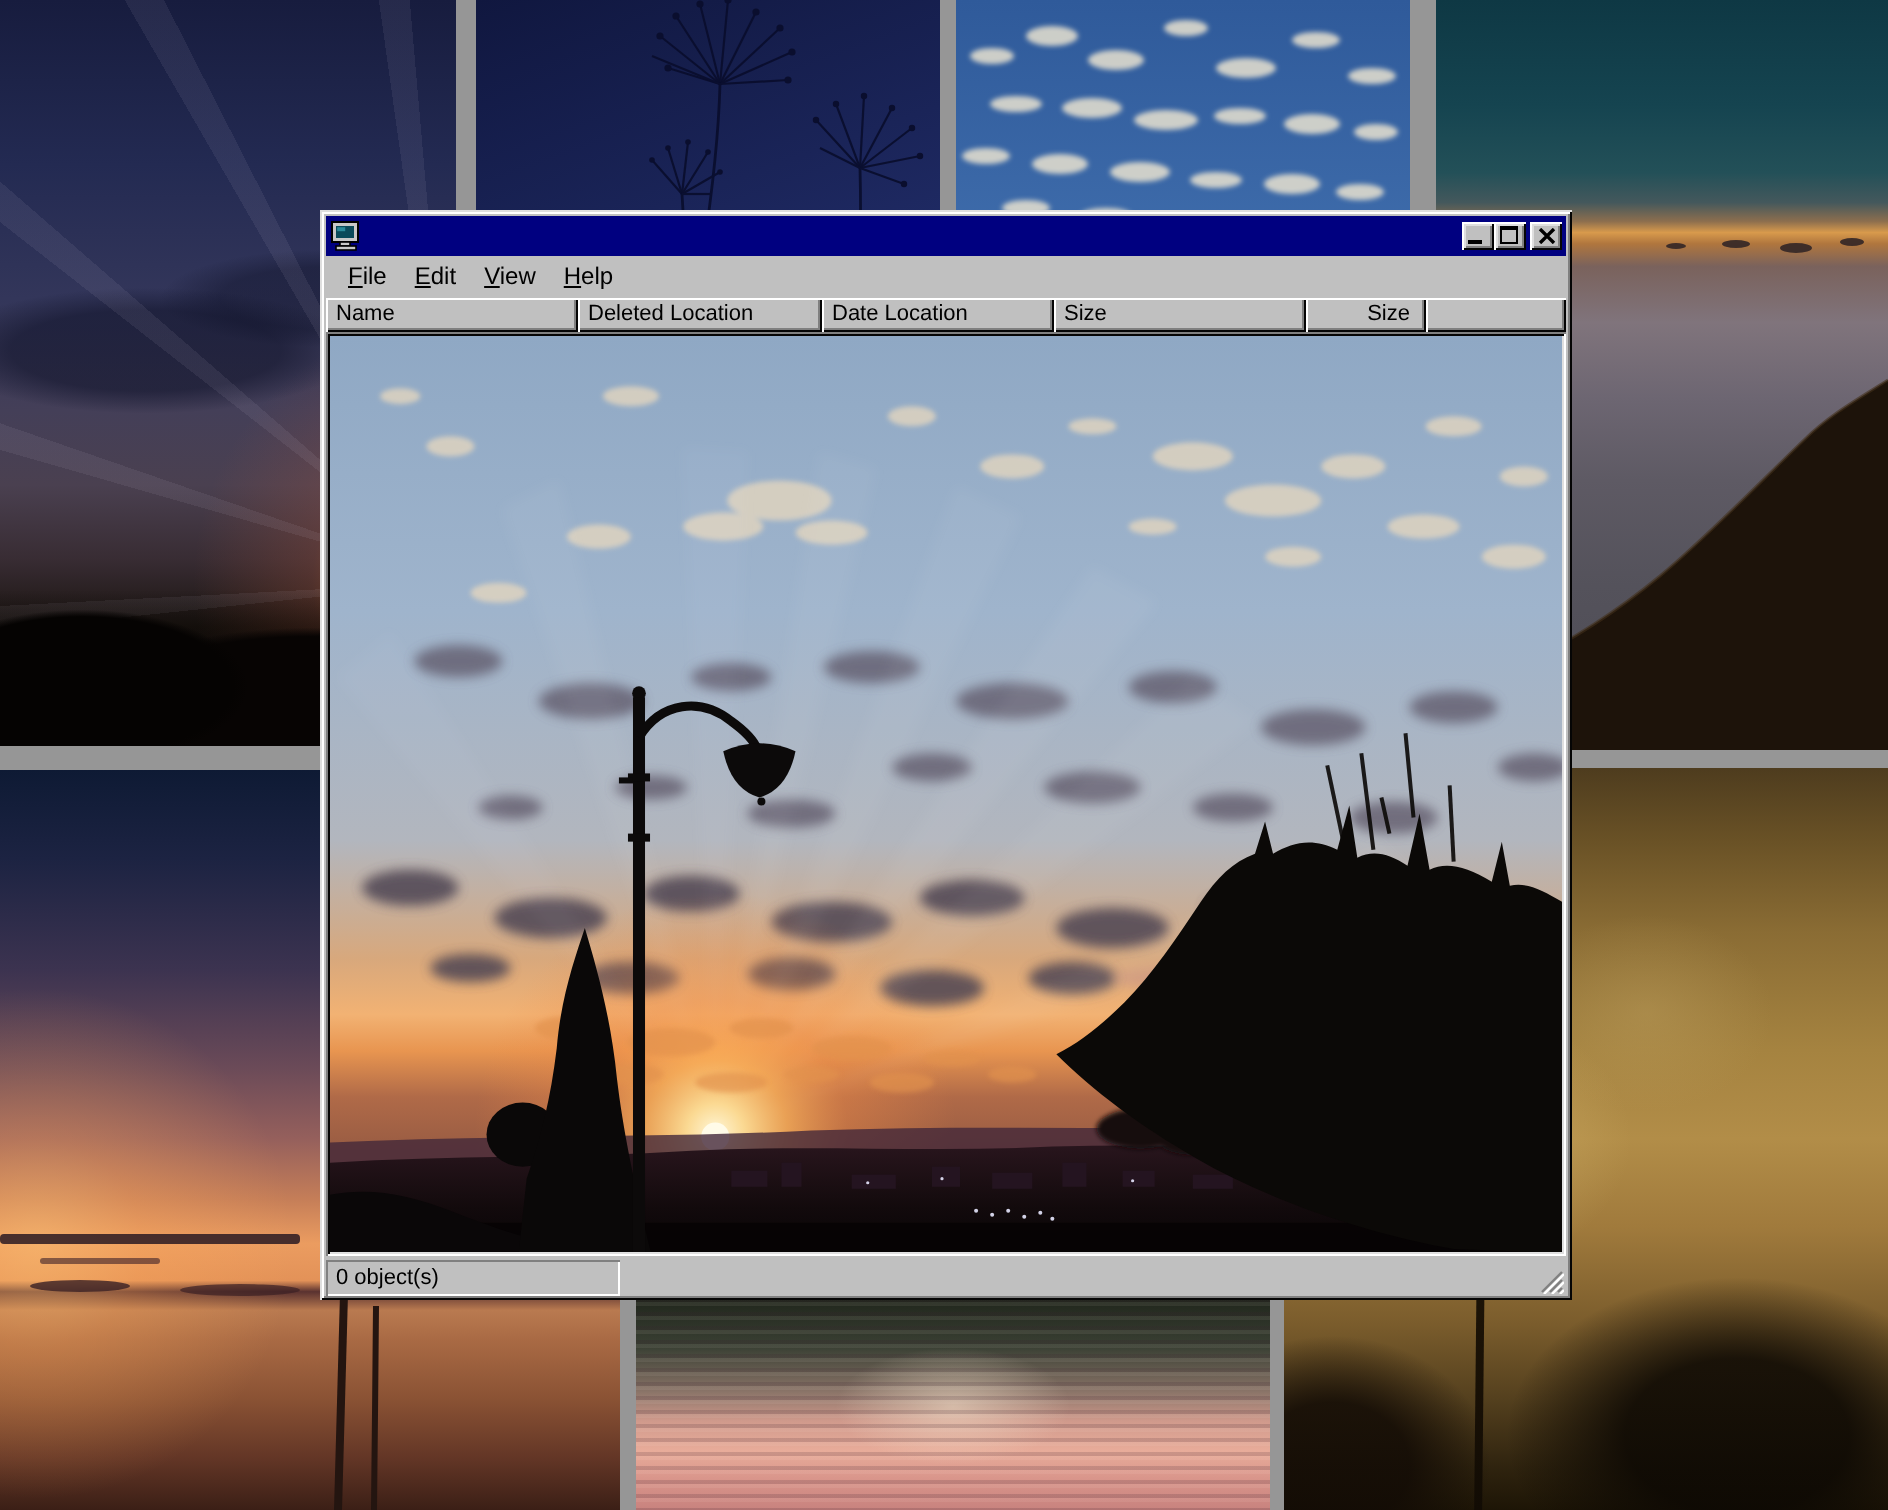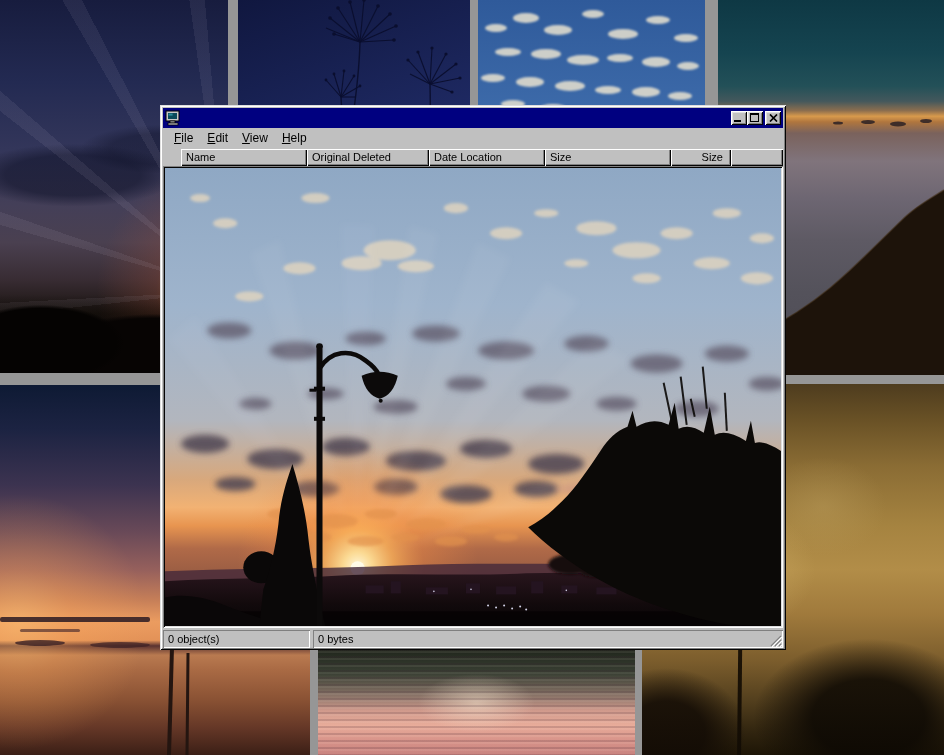--- a/index.html
+++ b/index.html
@@ -80,21 +80,21 @@
   .glyph-max{position:absolute;left:3px;top:2px;width:9px;height:9px;border:1px solid #000;border-top-width:2px;}
   .glyph-x{position:absolute;left:4px;top:3px;}
 
   .menubar{height:21px;min-height:21px;display:flex;align-items:center;padding-left:4px;font-size:12px;color:#000;}
   .menu-item{padding:2px 7px 3px 7px;line-height:14px;}
   .menu-item u{text-decoration:underline;}
 
   .header-row{height:17px;min-height:17px;display:flex;background:#c0c0c0;font-size:11px;color:#000;}
   .hcell{line-height:16px;padding-left:5px;overflow:hidden;white-space:nowrap;background:#c0c0c0;
     box-shadow:inset 1px 1px 0 #ffffff, inset -1px -1px 0 #050505, inset -2px -2px 0 #808080;}
-  .c0{width:126px;margin-left:18px;} .c1{width:122px;} .c2{width:116px;} .c3{width:126px;}
+  .c0{width:126px;} .c1{width:122px;} .c2{width:116px;} .c3{width:126px;}
   .c4{width:60px;text-align:right;padding-right:8px;padding-left:0;} .c5{flex:1;}
 
   .listview{flex:1;position:relative;background:#c0c0c0;padding:2px;
     box-shadow:inset 1px 1px 0 #808080, inset -1px -1px 0 #ffffff, inset 2px 2px 0 #050505, inset -2px -2px 0 #dfdfdf;}
   .listview svg{display:block;width:100%;height:100%;}
 
   .statusbar{height:20px;min-height:20px;display:flex;gap:3px;padding-top:2px;position:relative;}
   .spanel{font-size:11px;line-height:16px;padding:1px 5px;color:#000;background:#c0c0c0;
     box-shadow:inset 1px 1px 0 #808080, inset -1px -1px 0 #ffffff;white-space:nowrap;overflow:hidden;}
   .s1{width:147px;flex:none;} .s2{flex:1;}
@@ -262,21 +262,21 @@
 
   <div class="menubar">
     <div class="menu-item"><u>F</u>ile</div>
     <div class="menu-item"><u>E</u>dit</div>
     <div class="menu-item"><u>V</u>iew</div>
     <div class="menu-item"><u>H</u>elp</div>
   </div>
 
   <div class="header-row">
     <div class="hcell c0">Name</div>
-    <div class="hcell c1">Original Deleted</div>
+    <div class="hcell c1">Deleted Location</div>
     <div class="hcell c2">Date Location</div>
     <div class="hcell c3">Size</div>
     <div class="hcell c4">Size</div>
     <div class="hcell c5"></div>
   </div>
 
   <div class="listview">
     <svg viewBox="0 0 614 457" preserveAspectRatio="none">
       <defs>
         <linearGradient id="skyG" x1="0" y1="0" x2="0" y2="1">
@@ -454,21 +454,20 @@
           <path d="M505,252 L497,214"></path>
         <path d="M560,262 L558,224"></path>
           <path d="M528,248 L524,230"></path>
       </g>
       <path d="M614,457 L614,282 C604,276 596,272 588,274 L584,252 L579,272 C566,264 556,262 548,266 L543,238 L537,264 C528,258 520,256 512,260 L508,234 L502,256 C490,250 480,252 470,258 L466,242 L461,258 C450,262 442,270 434,282 C422,300 410,318 396,332 C385,343 374,352 362,358 C380,376 404,394 432,410 C470,432 520,448 560,455 Z" fill="#0b0907"></path>
     </svg>
   </div>
 
   <div class="statusbar">
     <div class="spanel s1">0 object(s)</div>
-    <div class="spanel s2">0 bytes</div>
     <svg class="grip" viewBox="0 0 13 13">
       <g stroke-width="1.2">
         <path d="M12,2 L2,12" stroke="#808080"></path>
           <path d="M13,3 L3,13" stroke="#fff"></path>
         <path d="M12,6 L6,12" stroke="#808080"></path>
           <path d="M13,7 L7,13" stroke="#fff"></path>
         <path d="M12,10 L10,12" stroke="#808080"></path>
           <path d="M13,11 L11,13" stroke="#fff"></path>
       </g>
     </svg>

